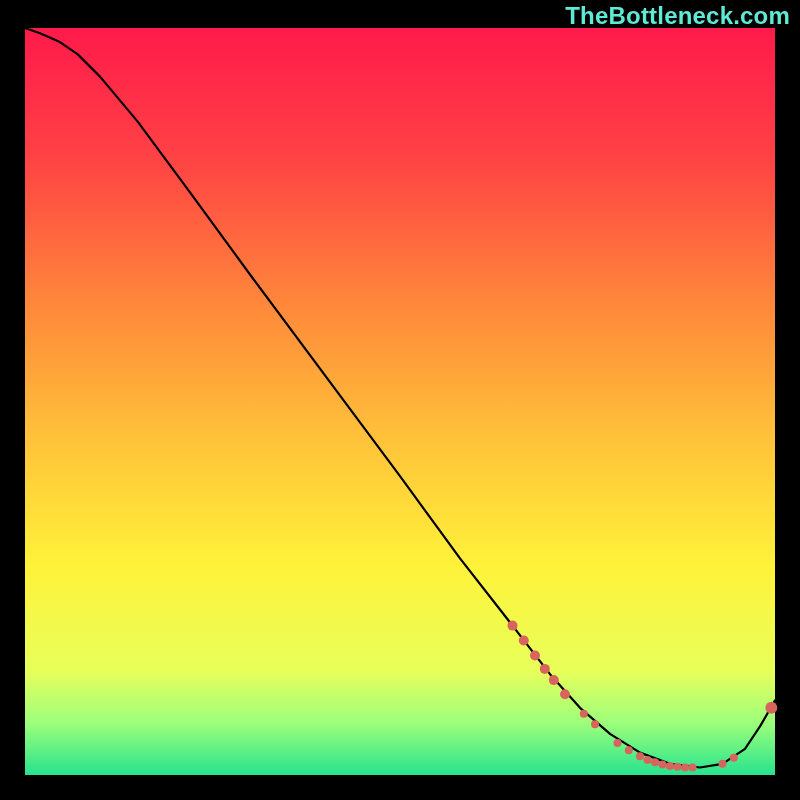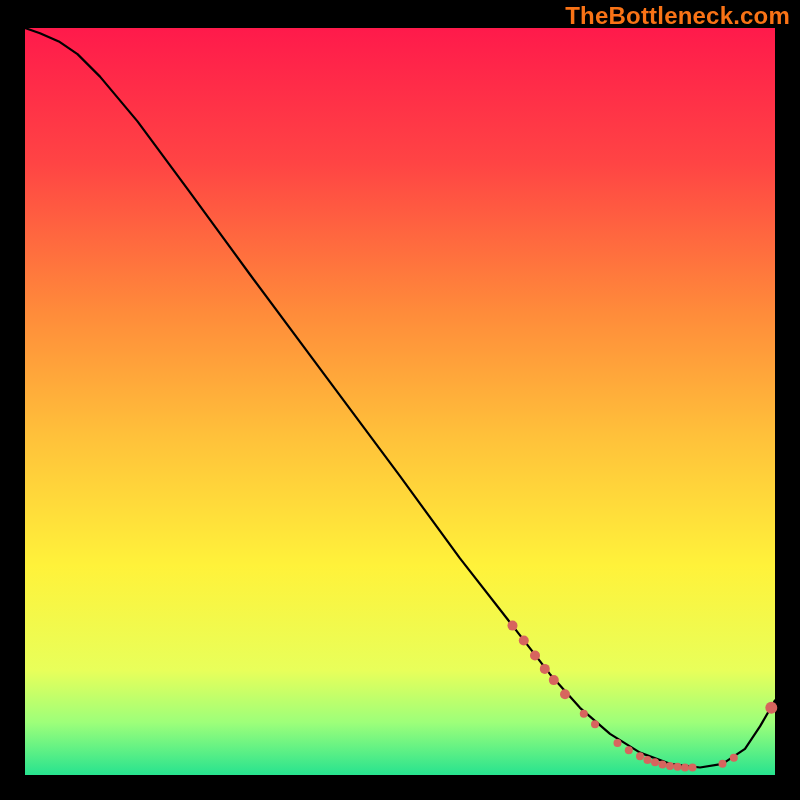--- a/index.html
+++ b/index.html
@@ -1,20 +1,20 @@
 <!DOCTYPE html>
 <html><head>
 <meta charset="utf-8">
 <style>
   html,body{margin:0;padding:0;width:800px;height:800px;background:#000;overflow:hidden}
   #stage{position:relative;width:800px;height:800px}
   #watermark{
     position:absolute;top:2px;right:10px;
     font:700 24px Arial,Helvetica,sans-serif;
-    color:#f97316;letter-spacing:.2px;
+    color:#5eead4;letter-spacing:.2px;
     pointer-events:none;
   }
   svg{display:block}
 </style>
 </head>
 <body>
 
 <div id="stage">
   <svg id="svg" width="800" height="800" viewBox="0 0 800 800">
     <defs>

